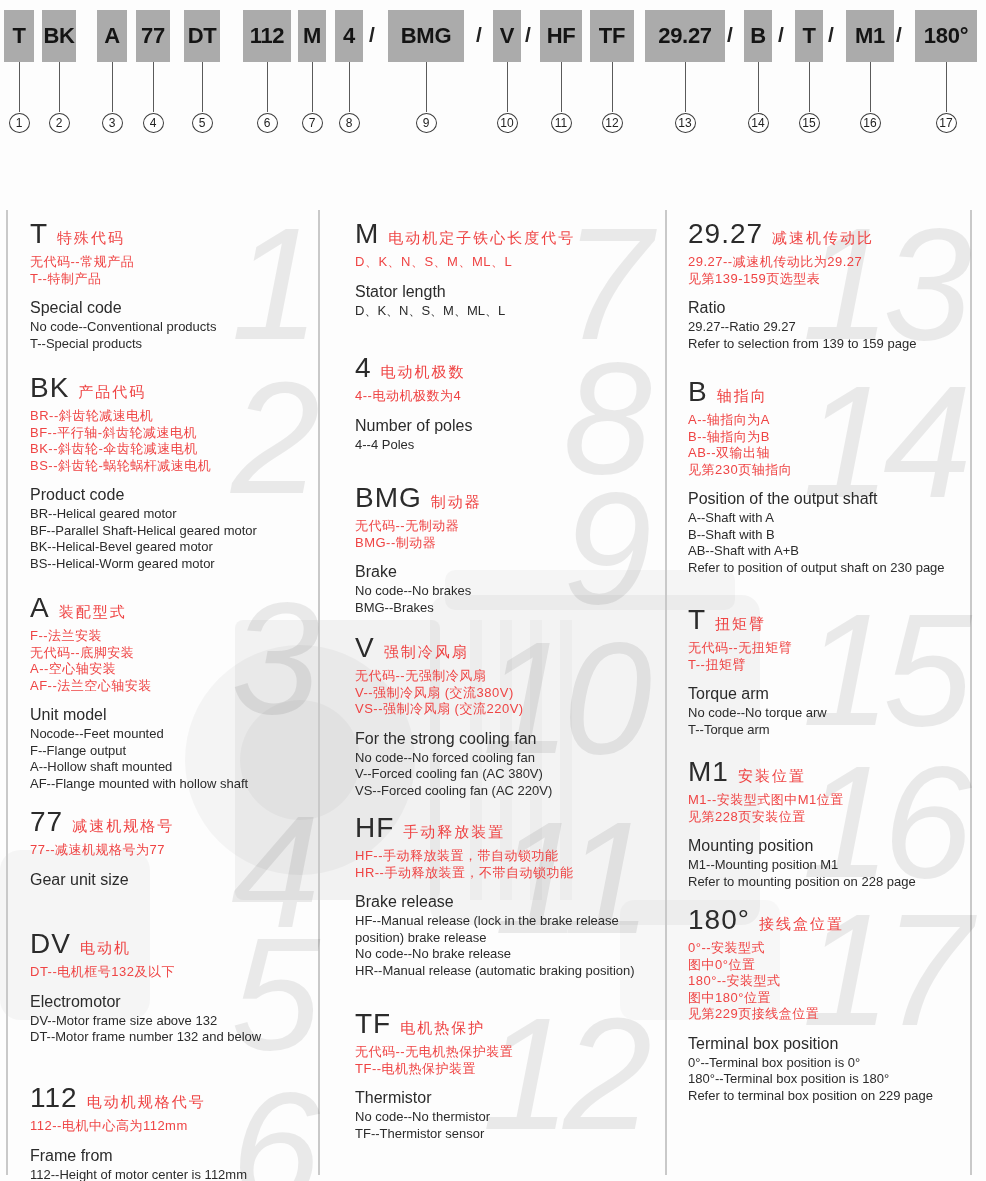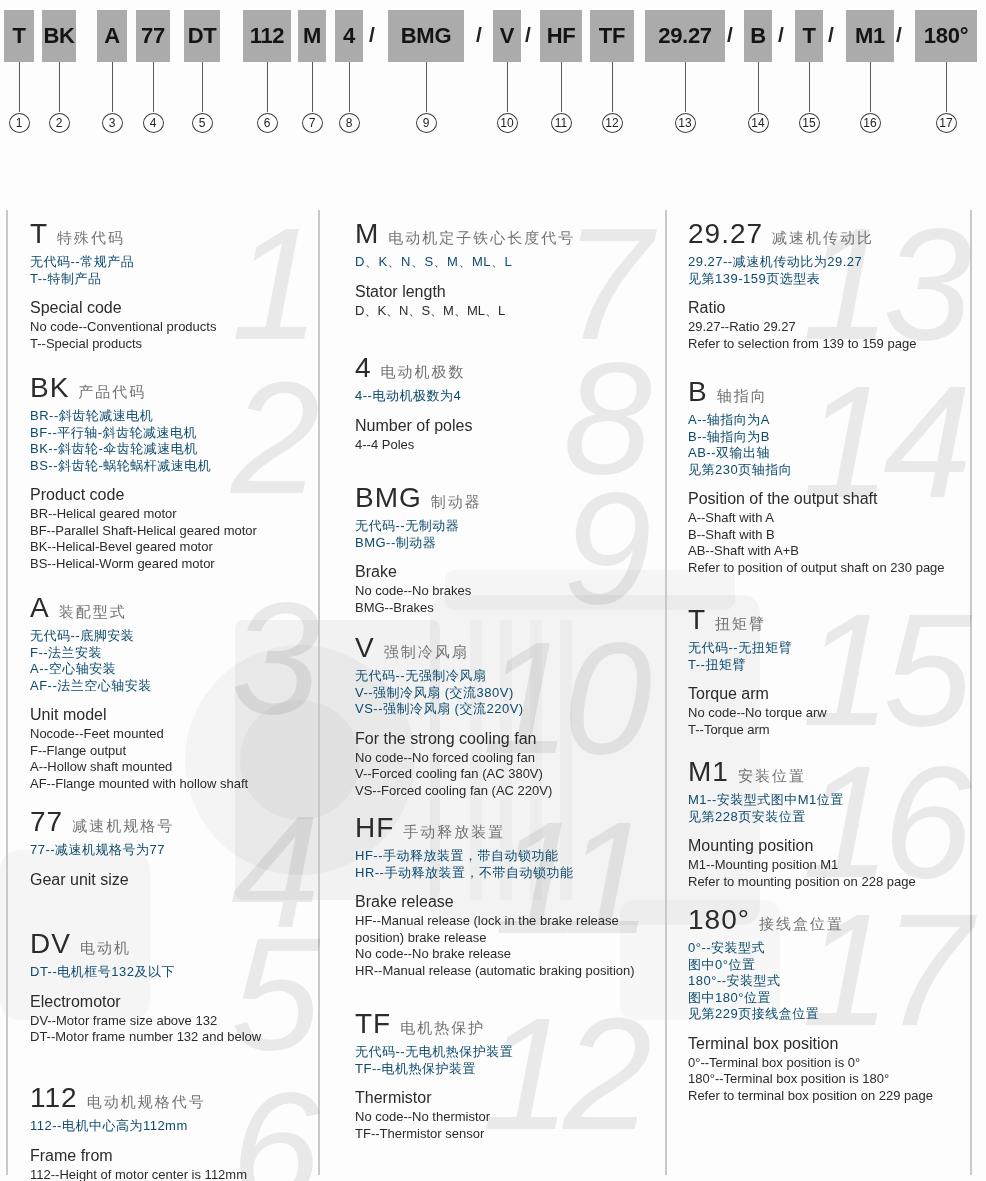--- a/index.html
+++ b/index.html
@@ -25,22 +25,22 @@
 
   
   .column{position:absolute;top:0;height:1181px;z-index:2;}
   .section{position:absolute;left:0;width:100%;}
   .ghost{position:absolute;top:-14px;right:4px;font-size:160px;line-height:1;
     color:#000;opacity:0.075;font-style:italic;z-index:0;pointer-events:none;
     font-weight:normal;letter-spacing:-8px;}
   .sec-head{position:relative;z-index:1;display:flex;align-items:baseline;gap:9px;
     margin-bottom:4px;white-space:nowrap;}
   .sec-code{font-size:28px;line-height:32px;color:#2b2b2b;letter-spacing:1px;}
-  .sec-zh-title{font-size:15px;color:#737373;letter-spacing:2px;}
-  .zh-line{position:relative;z-index:1;font-size:13px;line-height:16.5px;color:#0c4a6e;letter-spacing:0.5px;}
+  .sec-zh-title{font-size:15px;color:#ef4444;letter-spacing:2px;}
+  .zh-line{position:relative;z-index:1;font-size:13px;line-height:16.5px;color:#ef4444;letter-spacing:0.5px;}
   .en-title{position:relative;z-index:1;font-size:16px;line-height:16px;margin-top:13px;
     margin-bottom:3px;color:#2b2b2b;}
   .en-line{position:relative;z-index:1;font-size:13px;line-height:16.5px;color:#2b2b2b;}
 </style>
 </head>
 <body>
 
 <div id="page">
 
   <svg class="watermark" width="986" height="1181" viewBox="0 0 986 1181">
@@ -150,22 +150,22 @@
         <div class="en-line">BF--Parallel Shaft-Helical geared motor</div>
         <div class="en-line">BK--Helical-Bevel geared motor</div>
         <div class="en-line">BS--Helical-Worm geared motor</div>
       </div>
       <div class="section" style="top: 592px;">
         <div class="ghost">3</div>
         <div class="sec-head">
           <span class="sec-code">A</span>
           <span class="sec-zh-title">装配型式</span>
         </div>
+        <div class="zh-line">F--法兰安装</div>
         <div class="zh-line">无代码--底脚安装</div>
-        <div class="zh-line">F--法兰安装</div>
         <div class="zh-line">A--空心轴安装</div>
         <div class="zh-line">AF--法兰空心轴安装</div>
         <div class="en-title">Unit model</div>
         <div class="en-line">Nocode--Feet mounted</div>
         <div class="en-line">F--Flange output</div>
         <div class="en-line">A--Hollow shaft mounted</div>
         <div class="en-line">AF--Flange mounted with hollow shaft</div>
       </div>
       <div class="section" style="top: 806px;">
         <div class="ghost">4</div>

